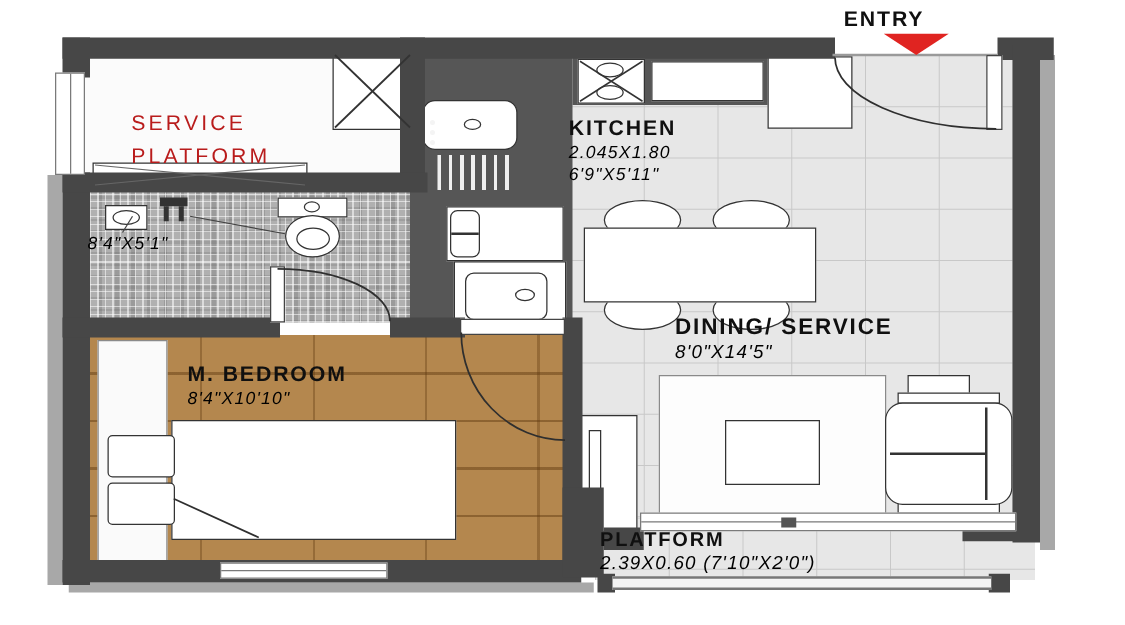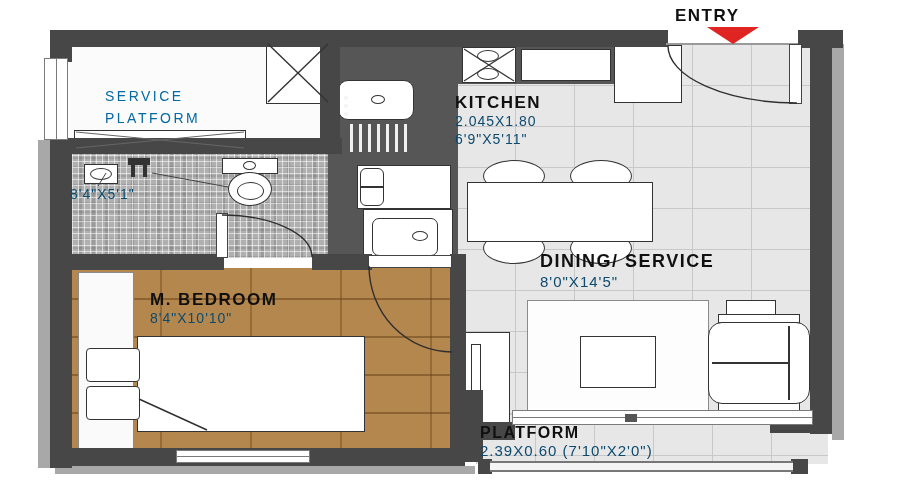--- a/index.html
+++ b/index.html
@@ -23,21 +23,21 @@
       repeating-linear-gradient(0deg,rgba(255,255,255,.55) 0 1px,transparent 1px 6px),
       repeating-linear-gradient(90deg,rgba(70,70,70,.20) 0 3px,transparent 3px 13px),
       repeating-linear-gradient(0deg,rgba(70,70,70,.16) 0 2px,transparent 2px 9px);}
   .counter{position:absolute;background:#565656;z-index:15;}
   .fix{position:absolute;background:#ffffff;border:1.5px solid #333;z-index:20;box-sizing:border-box;}
   .fix-light{position:absolute;background:#fcfcfc;border:1px solid #8a8a8a;z-index:20;box-sizing:border-box;}
   .leaf{position:absolute;background:#ffffff;border:1px solid #444;z-index:35;box-sizing:border-box;}
   .win{position:absolute;background:#ffffff;border:1px solid #7a7a7a;z-index:34;box-sizing:border-box;}
   .lbl{position:absolute;z-index:50;text-align:left;line-height:1.25;}
   .lbl .nm{font-weight:bold;letter-spacing:1.5px;font-size:16px;color:#101010;}
-  .lbl .dm{font-size:14px;letter-spacing:1px;color:#0c4a6e;}
+  .lbl .dm{font-size:14px;letter-spacing:1px;color:#000000;font-style:italic;}
   #svg-overlay{position:absolute;left:0;top:0;z-index:40;pointer-events:none;}
   .burner{position:absolute;border:1.2px solid #333;border-radius:50%;background:transparent;z-index:21;box-sizing:border-box;}
   .dot{position:absolute;width:4px;height:4px;border-radius:50%;background:#f4f4f4;z-index:22;}
 </style>
 </head>
 <body>
 
 <div id="plan">
 
   <div class="shadow" style="left:832px;top:44px;width:12px;height:396px;"></div>
@@ -164,21 +164,21 @@
     <line x1="98" y1="186" x2="106" y2="173" stroke="#444" stroke-width="1"></line>
     <line x1="152" y1="173" x2="228" y2="187" stroke="#444" stroke-width="1"></line>
   </svg>
 
   <div class="lbl" style="left:675px;top:5px;width:115px;">
     <div class="nm" style="font-size:17px;">ENTRY</div>
   </div>
   <div class="abs" style="left:707px;top:27px;width:0;height:0;z-index:50;
        border-left:26px solid transparent;border-right:26px solid transparent;border-top:17px solid #e02421;"></div>
 
-  <div class="lbl" style="left:105px;top:86px;width:170px;color:#0369a1;font-size:14px;letter-spacing:2.5px;line-height:1.55;">
+  <div class="lbl" style="left:105px;top:86px;width:170px;color:#b91c1c;font-size:17px;letter-spacing:2.5px;line-height:1.55;">
     <div>SERVICE</div>
     <div>PLATFORM</div>
   </div>
 
   <div class="lbl" style="left:455px;top:92px;width:200px;">
     <div class="nm" style="font-size:17px;">KITCHEN</div>
     <div class="dm">2.045X1.80</div>
     <div class="dm">6'9"X5'11"</div>
   </div>
 

